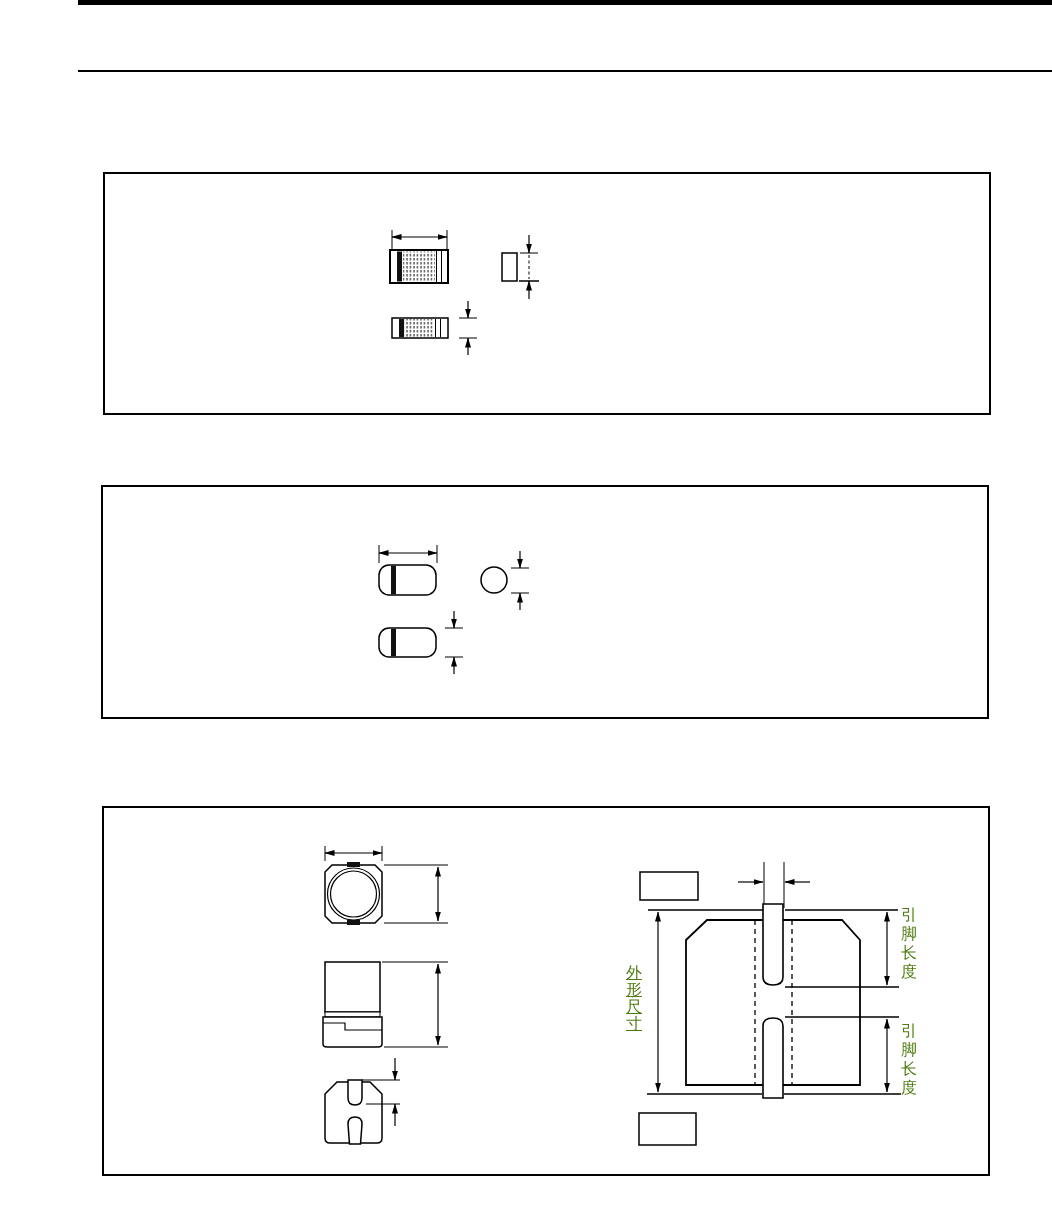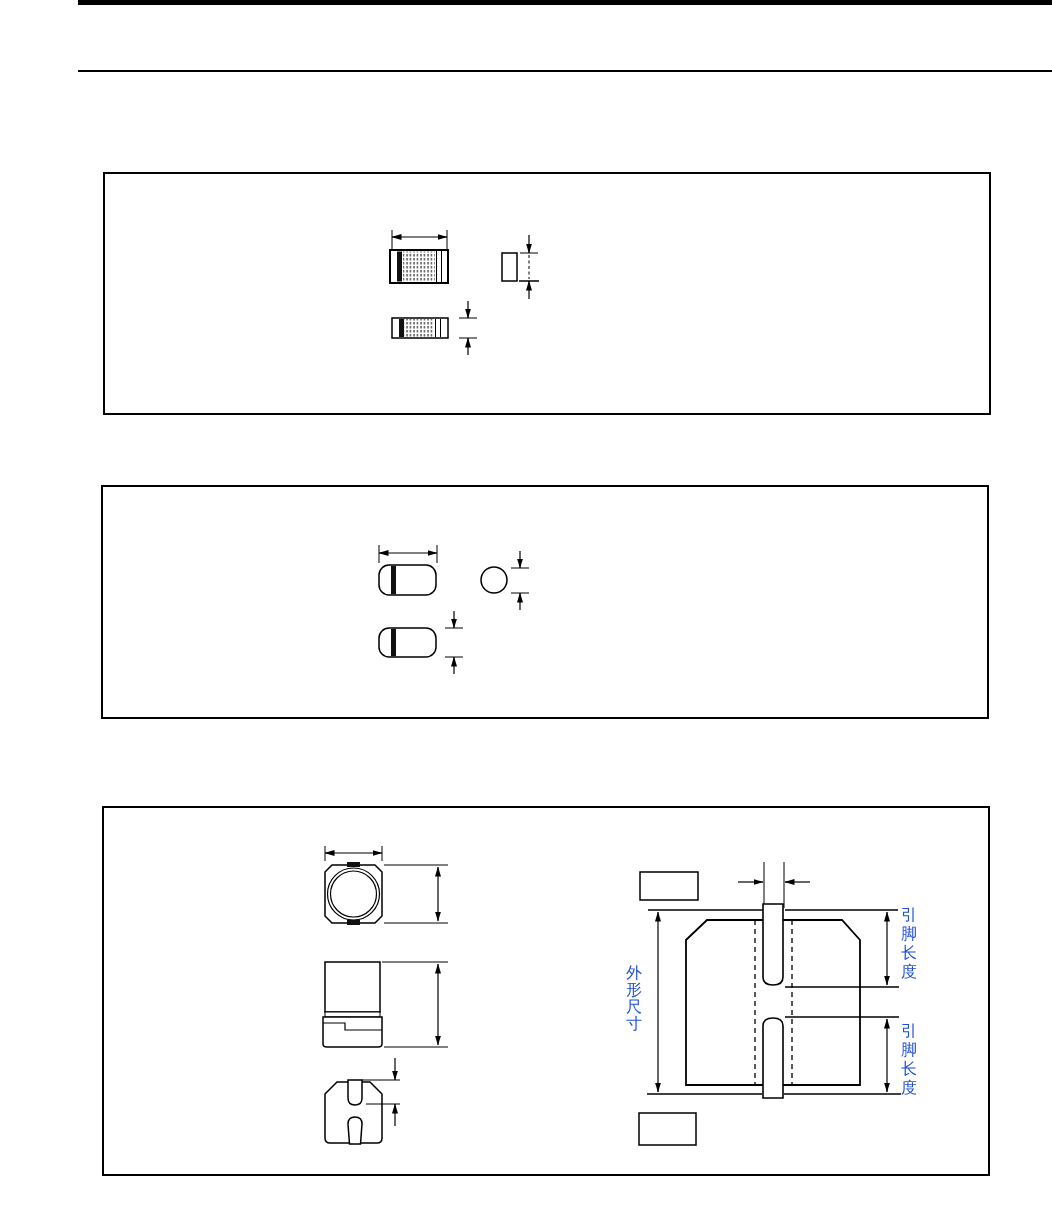--- a/index.html
+++ b/index.html
@@ -20,27 +20,27 @@
     background:#fff;
     box-sizing:border-box;
   }
   .fig-box-1{left:103px;top:172px;width:888px;height:243px;}
   .fig-box-2{left:101px;top:485px;width:888px;height:234px;}
   .fig-box-3{left:102px;top:806px;width:888px;height:370px;}
   .fig-box svg{position:absolute;left:0;top:0;display:block;}
   .vlabel{
     position:absolute;
     width:20px;
-    color:#1d4ed8;
+    color:#4d7c0f;
     font-size:16px;
     word-break:break-all;
     white-space:normal;
     text-align:center;
   }
-  .vlabel-outline{left:624px;top:964px;line-height:17px;}
+  .vlabel-outline{left:624px;top:964px;line-height:17px;text-decoration:underline;}
   .vlabel-lead-top{left:899px;top:905px;line-height:19px;}
   .vlabel-lead-bottom{left:899px;top:1021px;line-height:19px;}
 </style>
 </head>
 <body>
 
 <div class="page">
 
   <div class="rule rule-top"></div>
   <div class="rule rule-header"></div>

